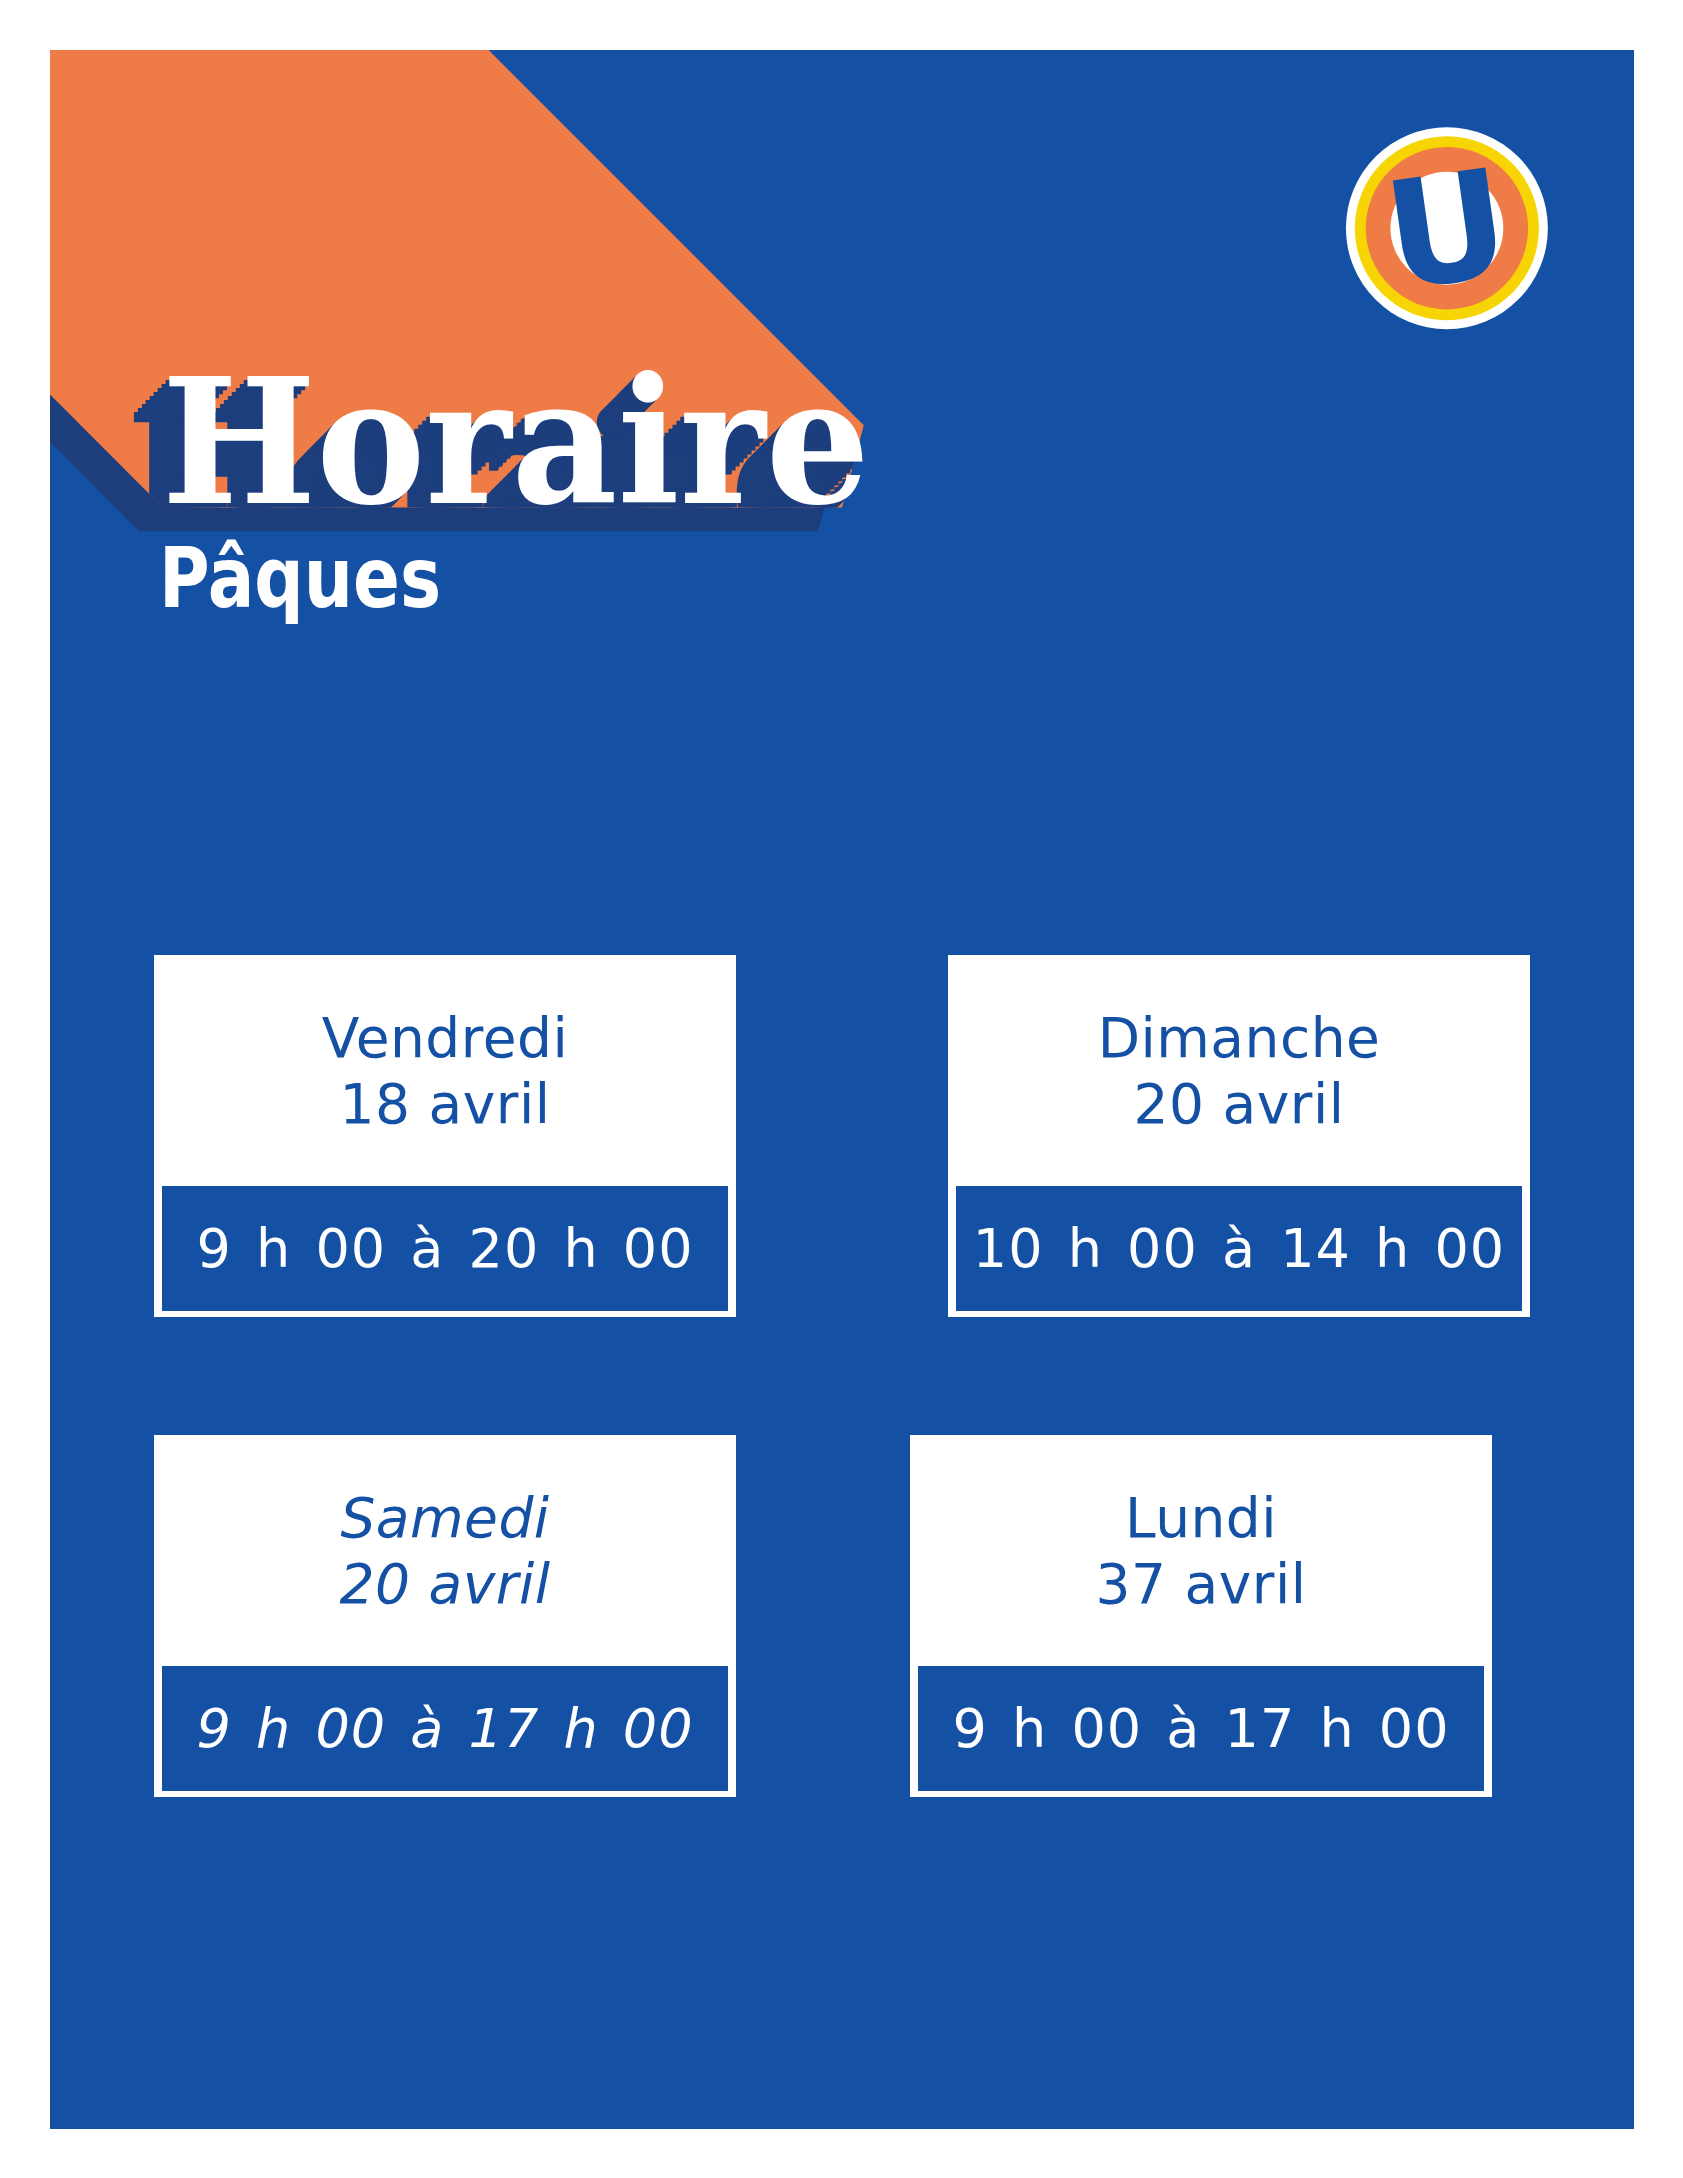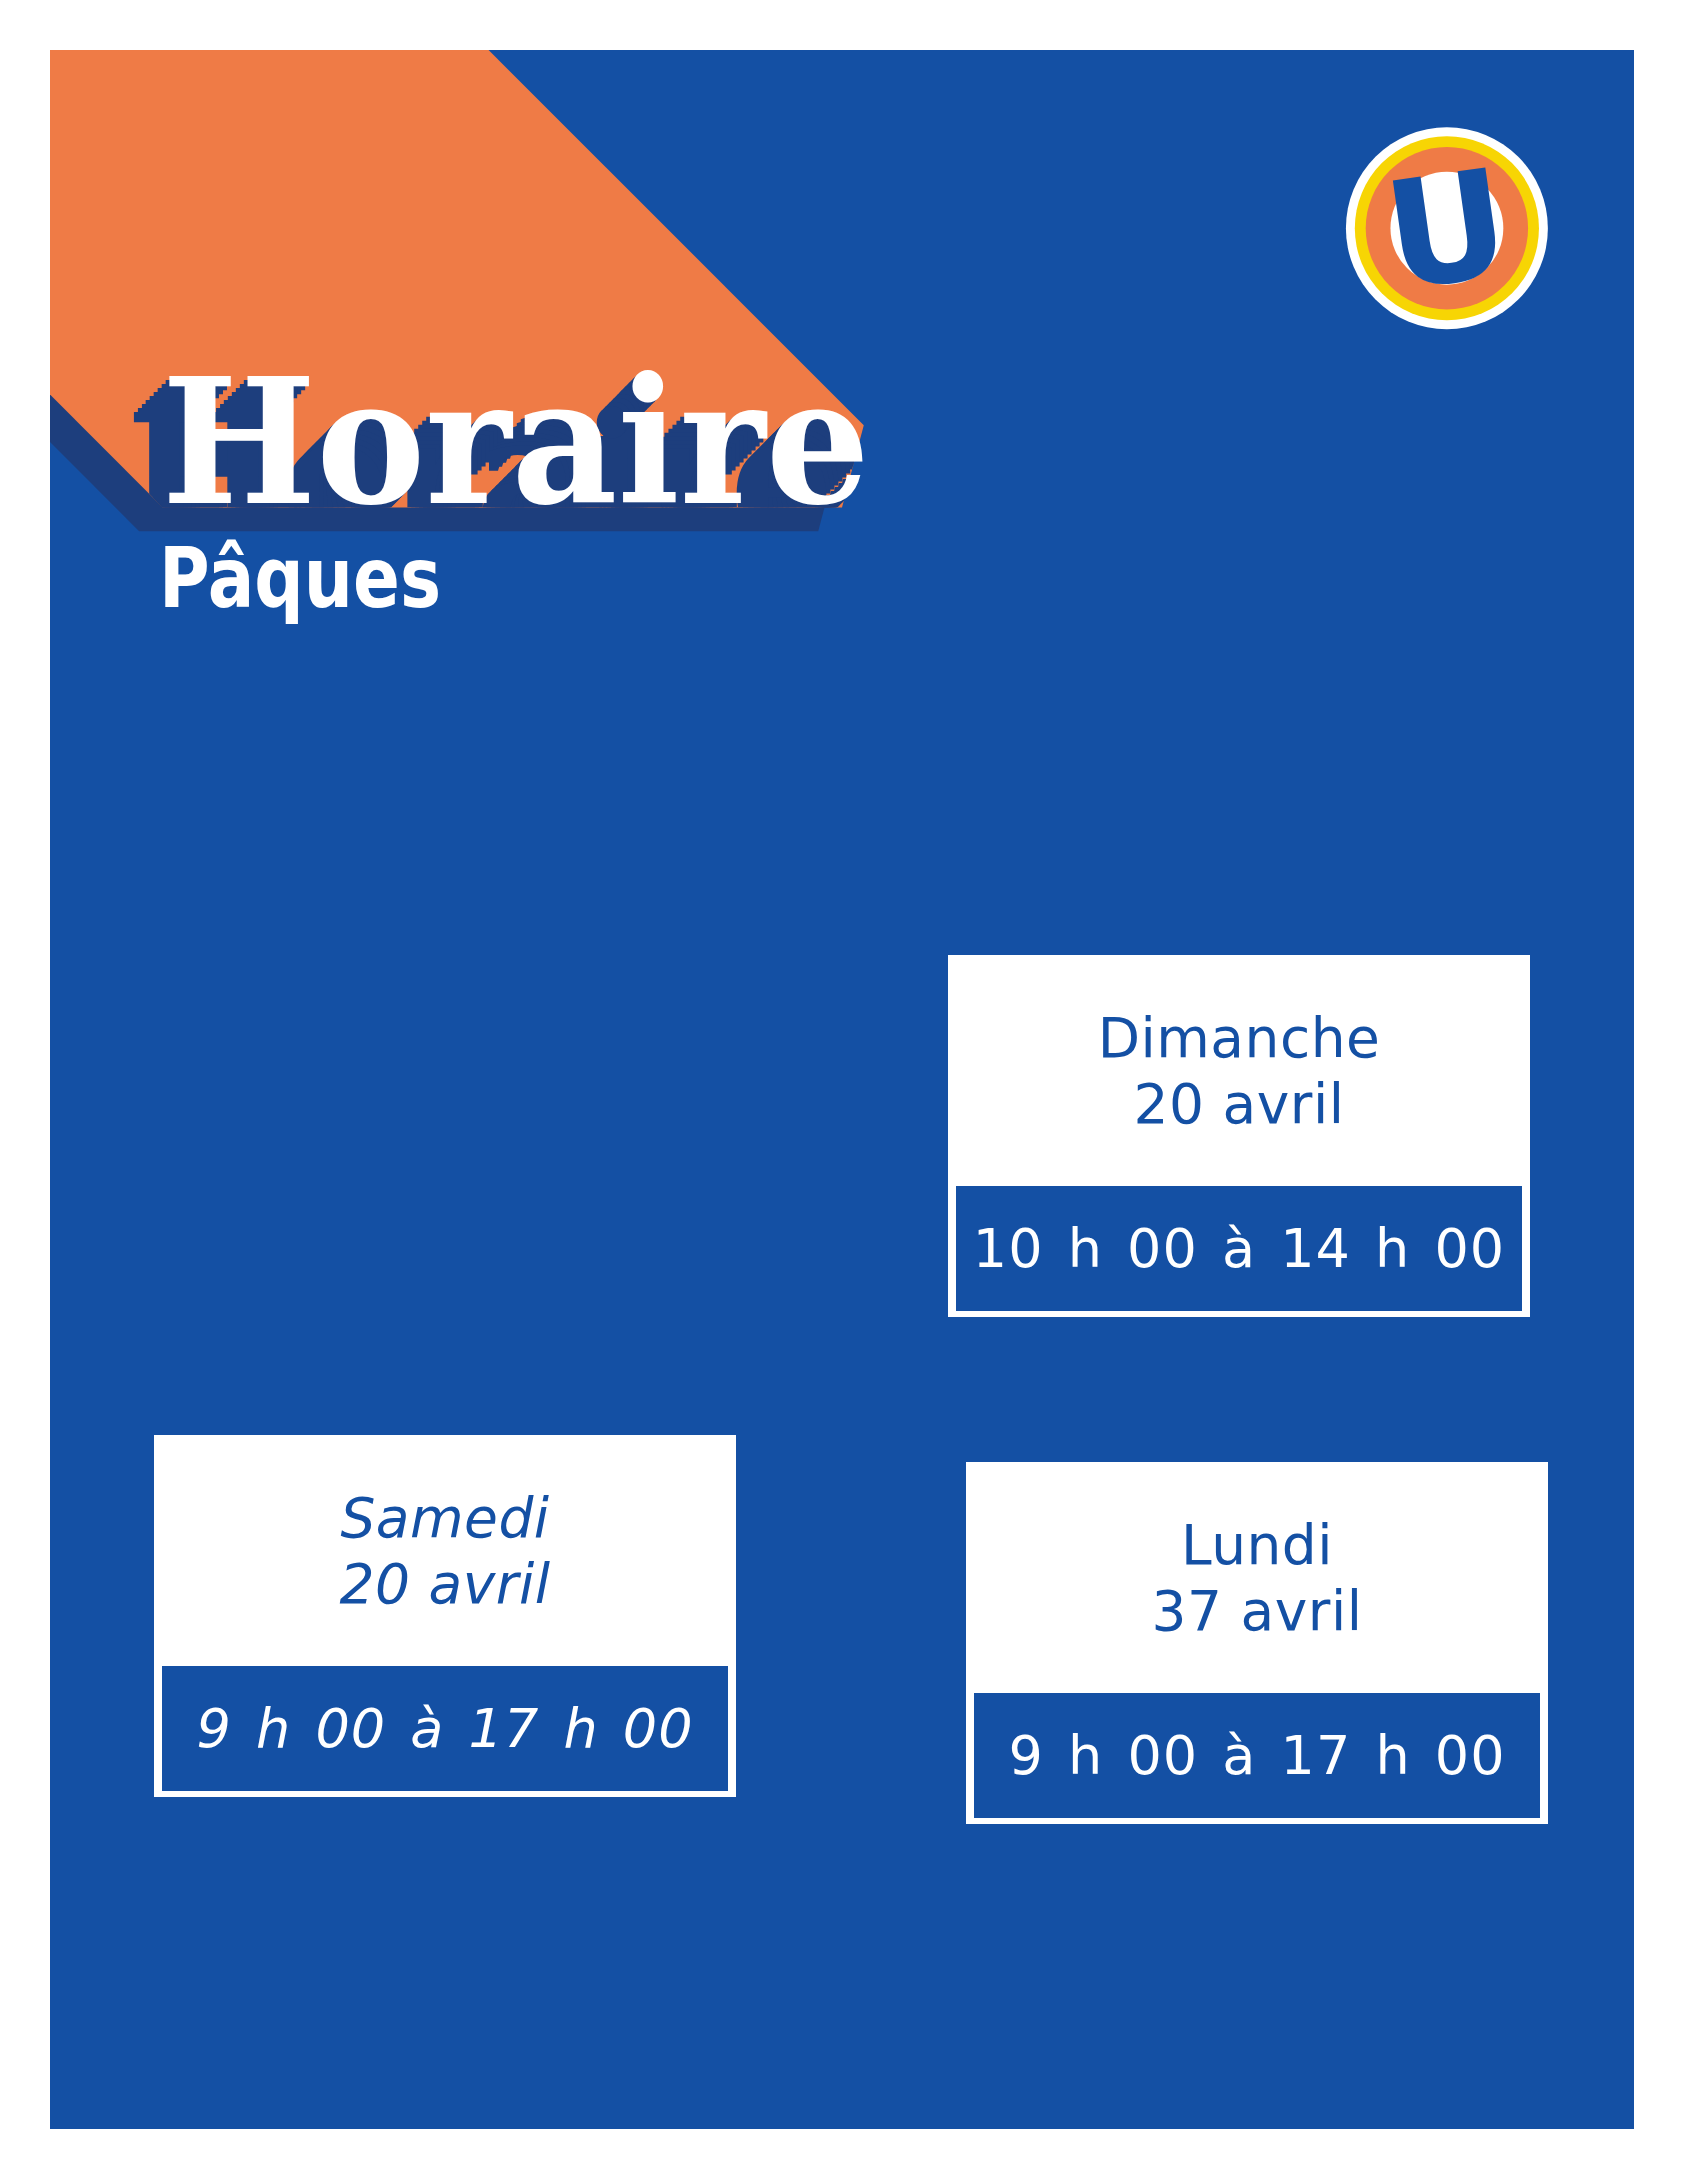--- a/index.html
+++ b/index.html
@@ -31,21 +31,21 @@
   .card{
     position:absolute;
     width:582px;height:362px;
     background:var(--color-white);
     box-sizing:border-box;
     padding:0 8px 7px 8px;
   }
   .card.pos-1{left:104px;top:905px;}
   .card.pos-2{left:898px;top:905px;}
   .card.pos-3{left:104px;top:1385px;font-style:italic;}
-  .card.pos-4{left:916px;top:1385px;margin-top:27px;}
+  .card.pos-4{left:860px;top:1385px;}
   .card-day{
     height:231px;
     display:flex;flex-direction:column;
     align-items:center;justify-content:center;
     color:var(--color-blue);
     font-size:55px;line-height:66px;
     text-align:center;
     letter-spacing:0.5px;
   }
   .card-bar{
@@ -93,20 +93,29 @@
 
     <g>
       <circle cx="1461" cy="230" r="102" style="fill:var(--color-white)"></circle>
       <circle cx="1461" cy="230" r="93" style="fill:var(--color-yellow)"></circle>
       <circle cx="1461" cy="230" r="82" style="fill:var(--color-orange)"></circle>
       <circle cx="1461" cy="230" r="57" style="fill:var(--color-white)"></circle>
       <text x="1461" y="284" text-anchor="middle" font-family="DejaVu Sans, sans-serif" font-weight="bold" font-size="150" transform="rotate(-8 1461 230)" style="fill:var(--color-blue)">U</text>
     </g>
   </svg>
 
+  <div class="card pos-1">
+    <div class="card-day">
+      <span>Vendredi</span>
+      <span>18 avril</span>
+    </div>
+    <div class="card-bar">
+      <span>9 h 00 à 20 h 00</span>
+    </div>
+  </div>
 
   <div class="card pos-2">
     <div class="card-day">
       <span>Dimanche</span>
       <span>20 avril</span>
     </div>
     <div class="card-bar">
       <span>10 h 00 à 14 h 00</span>
     </div>
   </div>

